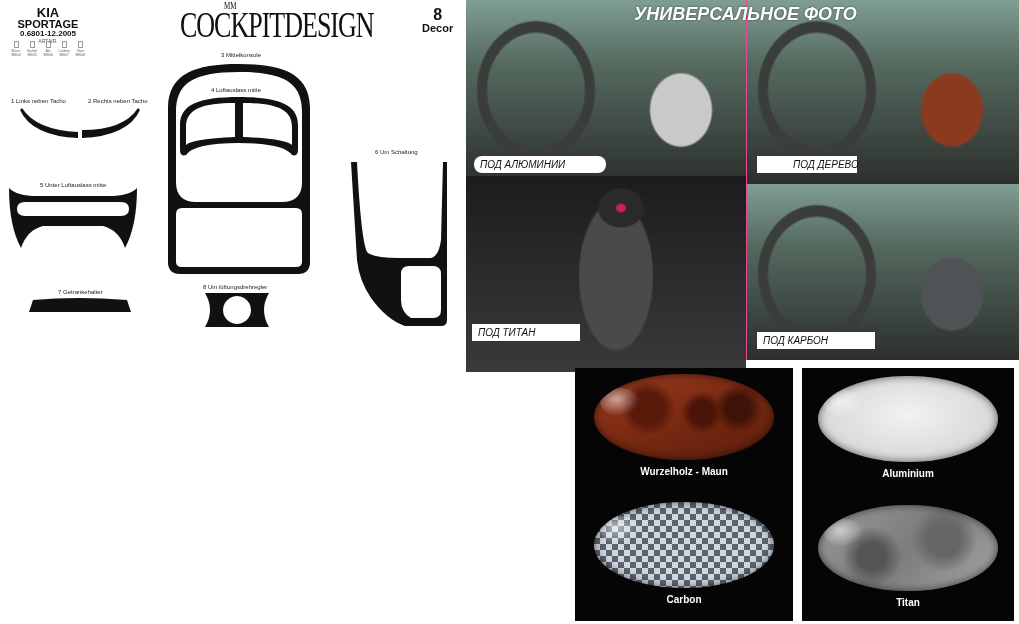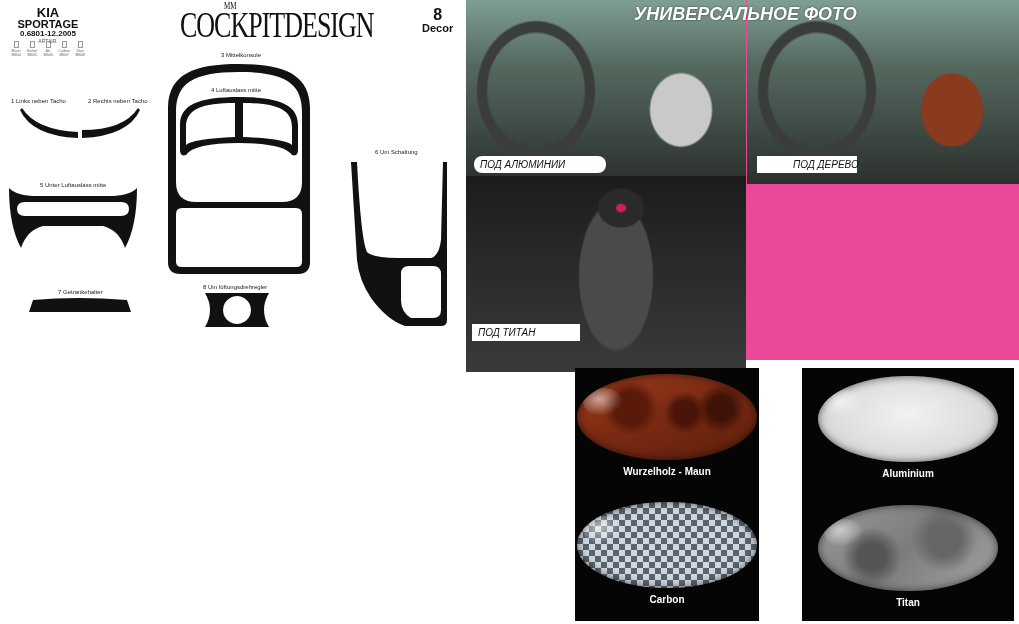--- a/index.html
+++ b/index.html
@@ -36,21 +36,21 @@
     .ph-tr { left: 281px; top: 0; width: 272px; height: 184px; }
     .ph-bl { left: 0; top: 176px; width: 280px; height: 196px; }
     .ph-br { left: 281px; top: 184px; width: 272px; height: 176px; }
     .photo-caption { position: absolute; background: #fff; color: #111; font-style: italic; font-size: 10px;
                      padding: 3px 6px; white-space: nowrap; }
     .universal-title { position: absolute; left: 168px; top: 4px; color: #fff; font-weight: bold; font-style: italic;
                        font-size: 18px; text-shadow: 0 0 2px rgba(0,0,0,0.6); white-space: nowrap; z-index: 5; }
 
     
     .mat-panel { position: absolute; background: #050505; }
-    .mat-left { left: 575px; top: 368px; width: 184px; height: 253px; }
+    .mat-left { left: 575px; top: 368px; width: 218px; height: 253px; }
     .mat-right { left: 802px; top: 368px; width: 212px; height: 253px; }
     .mat-item { position: absolute; left: 0; width: 100%; text-align: center; }
     .oval { margin: 0 auto; width: 180px; height: 86px; border-radius: 50%; position: relative; overflow: hidden;
             box-shadow: inset 0 0 8px rgba(0,0,0,0.6); }
     .oval::after { content: ""; position: absolute; left: 6px; top: 14px; width: 40px; height: 28px;
                    border-radius: 50%; background: radial-gradient(ellipse at 40% 40%, rgba(255,255,255,0.55), rgba(255,255,255,0) 70%); }
     .mat-name { color: #fff; font-weight: bold; font-size: 10px; margin-top: 6px; }
     .oval.wood { background: radial-gradient(circle at 30% 40%, #5a1a0a 0 12%, transparent 20%),
                               radial-gradient(circle at 60% 45%, #4a1508 0 10%, transparent 18%),
                               radial-gradient(circle at 80% 40%, #3f1307 0 8%, transparent 16%),
@@ -178,20 +178,27 @@
   </div>
 
   <div class="photo ph-bl">
     <div class="bg" style="background:
       radial-gradient(ellipse 26px 22px at 155px 32px, #d02050 0 4px, #2a2a2a 6px, #2a2a2a 22px, transparent 24px),
       radial-gradient(ellipse 40px 80px at 150px 100px, #4a4a4a 0 36px, transparent 38px),
       linear-gradient(180deg, #1c1c1c 0%, #2b2b2b 50%, #3a3a3a 100%);"></div>
     <div class="photo-caption" style="left:6px; top:148px; width:108px;">ПОД ТИТАН</div>
   </div>
 
+  <div class="photo ph-br">
+    <div class="bg" style="background:
+      radial-gradient(ellipse 60px 70px at 70px 90px, transparent 48px, #3a3d3a 50px, #3a3d3a 58px, transparent 60px),
+      radial-gradient(ellipse 55px 65px at 205px 110px, #4f5356 0 30px, transparent 32px),
+      linear-gradient(180deg, #7f9e93 0%, #55695f 35%, #2c302d 100%);"></div>
+    <div class="photo-caption" style="left:10px; top:148px; width:118px;">ПОД КАРБОН</div>
+  </div>
 </div>
 
 <div class="mat-panel mat-left">
   <div class="mat-item" style="top:6px;">
     <div class="oval wood"></div>
     <div class="mat-name">Wurzelholz - Maun</div>
   </div>
   <div class="mat-item" style="top:134px;">
     <div class="oval carbon"></div>
     <div class="mat-name">Carbon</div>

